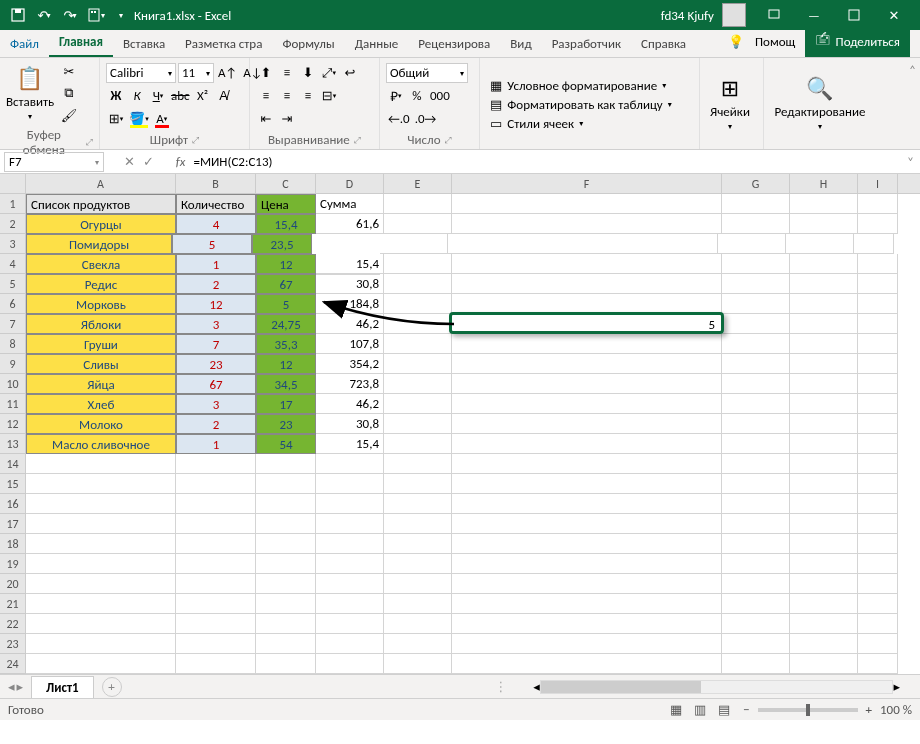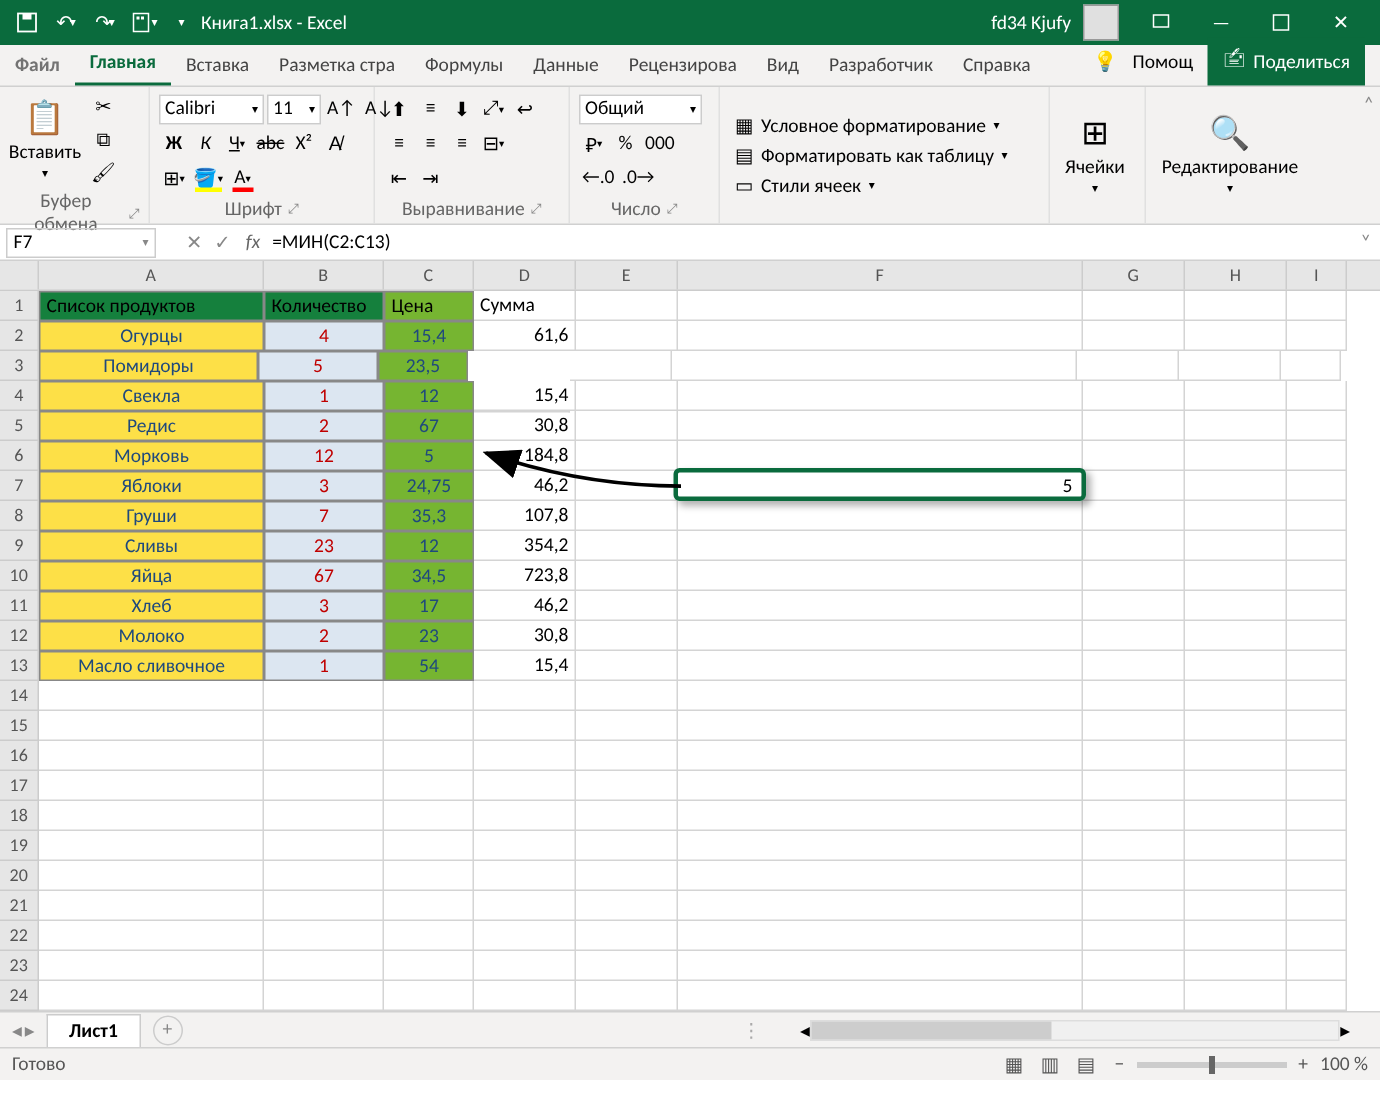--- a/index.html
+++ b/index.html
@@ -9,21 +9,21 @@
 .qat .btn{width:24px;height:24px;display:flex;align-items:center;justify-content:center;cursor:pointer;color:#fff}
 .qat .dd{font-size:8px;margin-left:-2px}
 .title-center{flex:1;font-size:13px}
 .title-right{display:flex;align-items:center;gap:8px}
 .avatar{width:24px;height:24px;background:#e0e0e0;border:1px solid #999}
 .winbtns{display:flex}
 .winbtns .btn{width:40px;height:30px;display:flex;align-items:center;justify-content:center;cursor:pointer}
 .tabs{height:28px;background:#f3f2f1;display:flex;align-items:flex-end;border-bottom:1px solid #d0d0d0}
 .tab{padding:6px 10px;font-size:13px;cursor:pointer;color:#444}
 .tab.active{color:#0a6b3d;border-bottom:2px solid #0a6b3d;font-weight:600}
-.tab.file{color:#737373;font-weight:700}
+.tab.file{color:#0369a1;font-weight:400}
 .tabs .spacer{flex:1}
 .help-icons{display:flex;align-items:center;gap:10px;padding-right:10px}
 .share-btn{background:#0a6b3d;color:#fff;padding:5px 10px;display:flex;align-items:center;gap:5px;cursor:pointer}
 .ribbon{height:92px;background:#f3f2f1;display:flex;border-bottom:1px solid #d0d0d0}
 .group{border-right:1px solid #e0e0e0;display:flex;flex-direction:column;padding:3px 6px 2px}
 .group-body{flex:1;display:flex;align-items:center;gap:4px}
 .group-label{font-size:11px;color:#666;text-align:center;padding-top:2px;display:flex;justify-content:center;align-items:center;gap:4px}
 .dialog-launcher{font-size:9px;color:#888;cursor:pointer}
 .big-btn{display:flex;flex-direction:column;align-items:center;justify-content:center;width:48px;height:64px;cursor:pointer;font-size:11px;gap:2px}
 .big-btn .ico{font-size:22px}
@@ -35,31 +35,31 @@
 .font-tools{display:flex;flex-direction:column;gap:3px}
 .tool-row{display:flex;gap:1px}
 .tool-btn{min-width:20px;height:20px;display:flex;align-items:center;justify-content:center;cursor:pointer;font-size:13px;padding:0 2px}
 .clr-bar{position:absolute;bottom:1px;left:3px;right:3px;height:3px}
 .styles-body{display:flex;flex-direction:column;gap:2px;font-size:12px}
 .style-item{display:flex;align-items:center;gap:5px;cursor:pointer;padding:1px 4px}
 .namebox-row{height:24px;background:#fff;display:flex;align-items:center;border-bottom:1px solid #d0d0d0}
 .namebox{width:100px;height:20px;border:1px solid #ccc;margin-left:4px;padding:0 4px;display:flex;align-items:center;justify-content:space-between;font-size:12px;cursor:text}
 .fx-btns{display:flex;gap:8px;margin-left:20px;color:#888}
 .fx-btn{cursor:pointer;font-size:13px}
-.fx-label{font-style:italic;color:#666;margin-left:10px}
+.fx-label{font-style:italic;color:#666;margin-left:22px}
 .formula-bar{flex:1;padding:0 8px;font-size:13px;cursor:text}
 .grid-area{position:relative;height:500px;overflow:hidden;background:#fff}
 .colheads{display:flex;height:20px;background:#e6e6e6;border-bottom:1px solid #ccc}
 .corner{width:26px;border-right:1px solid #ccc;background:#e6e6e6;cursor:pointer}
 .colhead{border-right:1px solid #ccc;text-align:center;font-size:12px;color:#555;line-height:20px;cursor:pointer}
 .rows{position:relative}
 .row{display:flex;height:20px}
 .rowhead{width:26px;background:#e6e6e6;border-right:1px solid #ccc;border-bottom:1px solid #ccc;text-align:center;font-size:12px;color:#555;line-height:20px;cursor:pointer}
 .cell{border-right:1px solid #d4d4d4;border-bottom:1px solid #d4d4d4;padding:0 4px;line-height:20px;font-size:13px;overflow:hidden;white-space:nowrap;cursor:cell}
-.cell.hdr{background:#15803d;border:1px solid #888;font-weight:400}
+.cell.hdr{background:#e5e5e5;border:1px solid #888;font-weight:400}
 .cell.qty{background:#dce6f1;color:#c00000;text-align:center;border:1px solid #888}
 .cell.prod{background:#fde047;color:#1f497d;text-align:center;border:1px solid #888}
 .cell.price{background:#76b531;color:#1f497d;text-align:center;border:1px solid #888}
 .cell.sum{text-align:right}
 .selected-cell{position:absolute;border:3px solid #0a6b3d;pointer-events:none;border-radius:4px;box-shadow:3px 3px 5px rgba(0,0,0,0.3)}
 .arrow{position:absolute;pointer-events:none}
 .sheet-tabs{height:24px;background:#f3f2f1;display:flex;align-items:center;border-top:1px solid #d0d0d0;font-size:12px}
 .sheet-nav{display:flex;gap:2px;padding:0 8px;color:#888}
 .sheet-tab{padding:3px 14px;background:#fff;border:1px solid #ccc;border-bottom:none;cursor:pointer;font-weight:600}
 .add-sheet{width:20px;height:20px;border:1px solid #ccc;border-radius:50%;display:flex;align-items:center;justify-content:center;margin-left:8px;cursor:pointer;color:#888}

